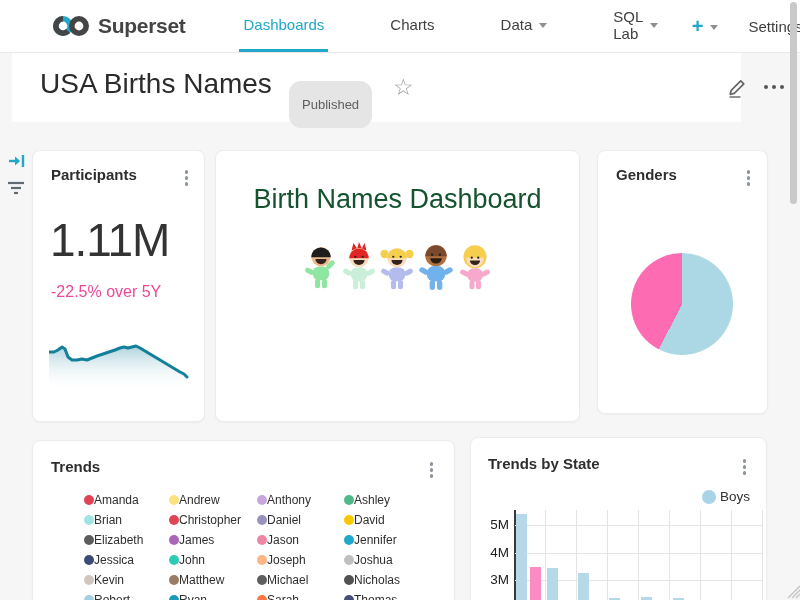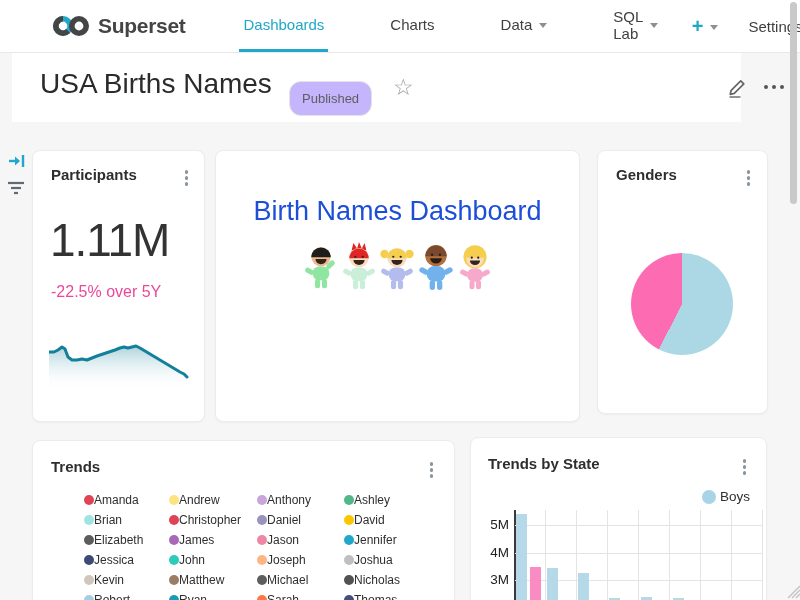--- a/index.html
+++ b/index.html
@@ -16,41 +16,41 @@
   .navitem.active{color:#20A7C9;border-bottom-color:#1FA8C9;}
   .caret{width:0;height:0;border-left:4px solid transparent;border-right:4px solid transparent;
          border-top:5px solid #8f8f8f;display:inline-block;margin-left:7px;margin-top:2px;}
   .nav-right{margin-left:auto;display:flex;align-items:center;margin-right:22px;gap:30px;}
   .plusbtn{display:flex;align-items:center;cursor:pointer;}
   .plus-glyph{color:#20A7C9;font-size:20px;font-weight:700;line-height:1;}
   .settings{display:flex;align-items:center;font-size:15px;color:#3f3f3f;cursor:pointer;}
   
   .dheader{position:absolute;left:12px;top:52px;width:729px;height:70px;background:#fff;z-index:4;}
   .dtitle{position:absolute;left:28px;top:16px;font-size:28px;color:#2b2b2b;}
-  .badge{position:absolute;left:277px;top:29px;background:#c4b5fd;border:1px solid #e4e4e4;
-         border-radius:12px;padding:9px 12px;font-size:13px;color:#5f5f5f;cursor:pointer;}
+  .badge{position:absolute;left:277px;top:29px;background:#e5e5e5;border:1px solid #e4e4e4;
+         border-radius:12px;padding:15px 12px;font-size:13px;color:#5f5f5f;cursor:pointer;}
   .star{position:absolute;left:381px;top:22px;font-size:23px;color:#9e9e9e;cursor:pointer;}
   .editpencil{position:absolute;left:714px;top:24px;cursor:pointer;}
   .hdots{position:absolute;left:752px;top:33px;display:flex;gap:4px;cursor:pointer;}
   .hdots i{width:4px;height:4px;border-radius:50%;background:#555;}
   
   .rail-icon{position:absolute;cursor:pointer;}
   
   .card{position:absolute;background:#fff;border-radius:8px;border:1px solid #ececec;
         box-shadow:0 1px 2px rgba(0,0,0,.04);box-sizing:border-box;overflow:hidden;}
   .card-h{position:absolute;top:15px;left:18px;font-size:15px;font-weight:700;color:#2e2e2e;}
   .kebab{position:absolute;top:17px;display:flex;flex-direction:column;gap:2.5px;cursor:pointer;padding:2px;}
   .kebab i{width:3.5px;height:3.5px;border-radius:50%;background:#8A959C;}
   
   .bignum{position:absolute;left:17px;top:66px;font-size:46px;font-weight:500;color:#333;
           letter-spacing:-1px;line-height:1;}
   .subhead{position:absolute;left:18px;top:132px;font-size:16px;color:#ec4899;}
   .spark{position:absolute;left:16px;top:184px;}
   
-  .mdtitle{position:absolute;left:0;top:33px;width:100%;text-align:center;font-size:27px;color:#1d4ed8;margin-top:12px;}
+  .mdtitle{position:absolute;left:0;top:33px;width:100%;text-align:center;font-size:27px;color:#14532d;}
   .kidsrow{position:absolute;left:50%;top:88px;transform:translateX(-50%);display:flex;
            align-items:flex-end;gap:1px;}
   
   .pie{position:absolute;left:33px;top:102px;width:102px;height:102px;border-radius:50%;}
   
   .tlegend{position:absolute;left:51px;top:49px;display:grid;
            grid-template-columns:85px 88px 87px 110px;grid-auto-rows:20px;}
   .tlegend-item{display:flex;align-items:center;cursor:pointer;}
   .tdot{width:10px;height:10px;border-radius:50%;flex:0 0 auto;}
   .tlabel{font-size:12px;color:#2f2f2f;white-space:nowrap;}

